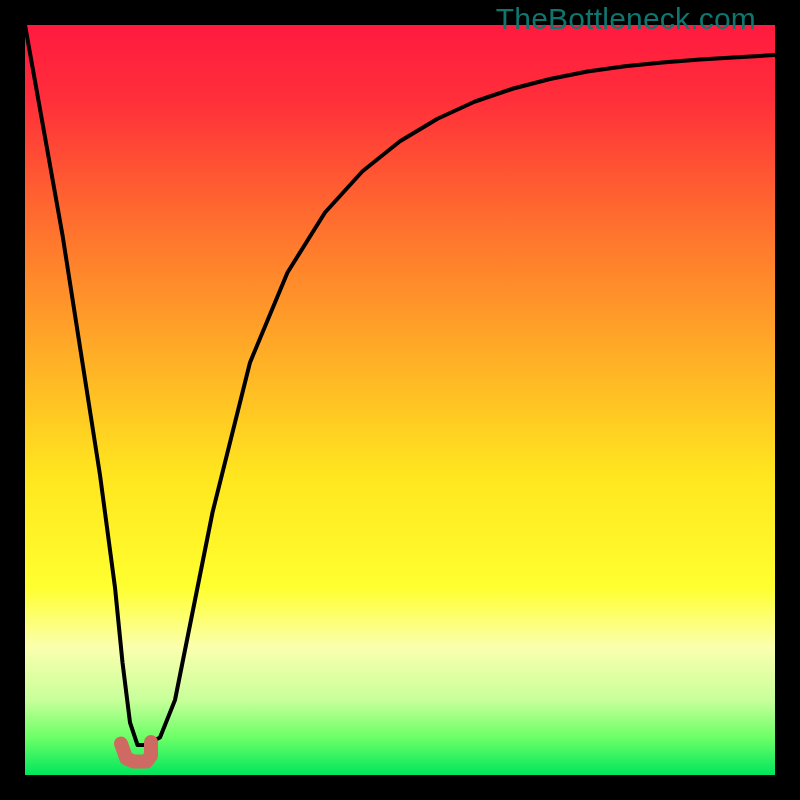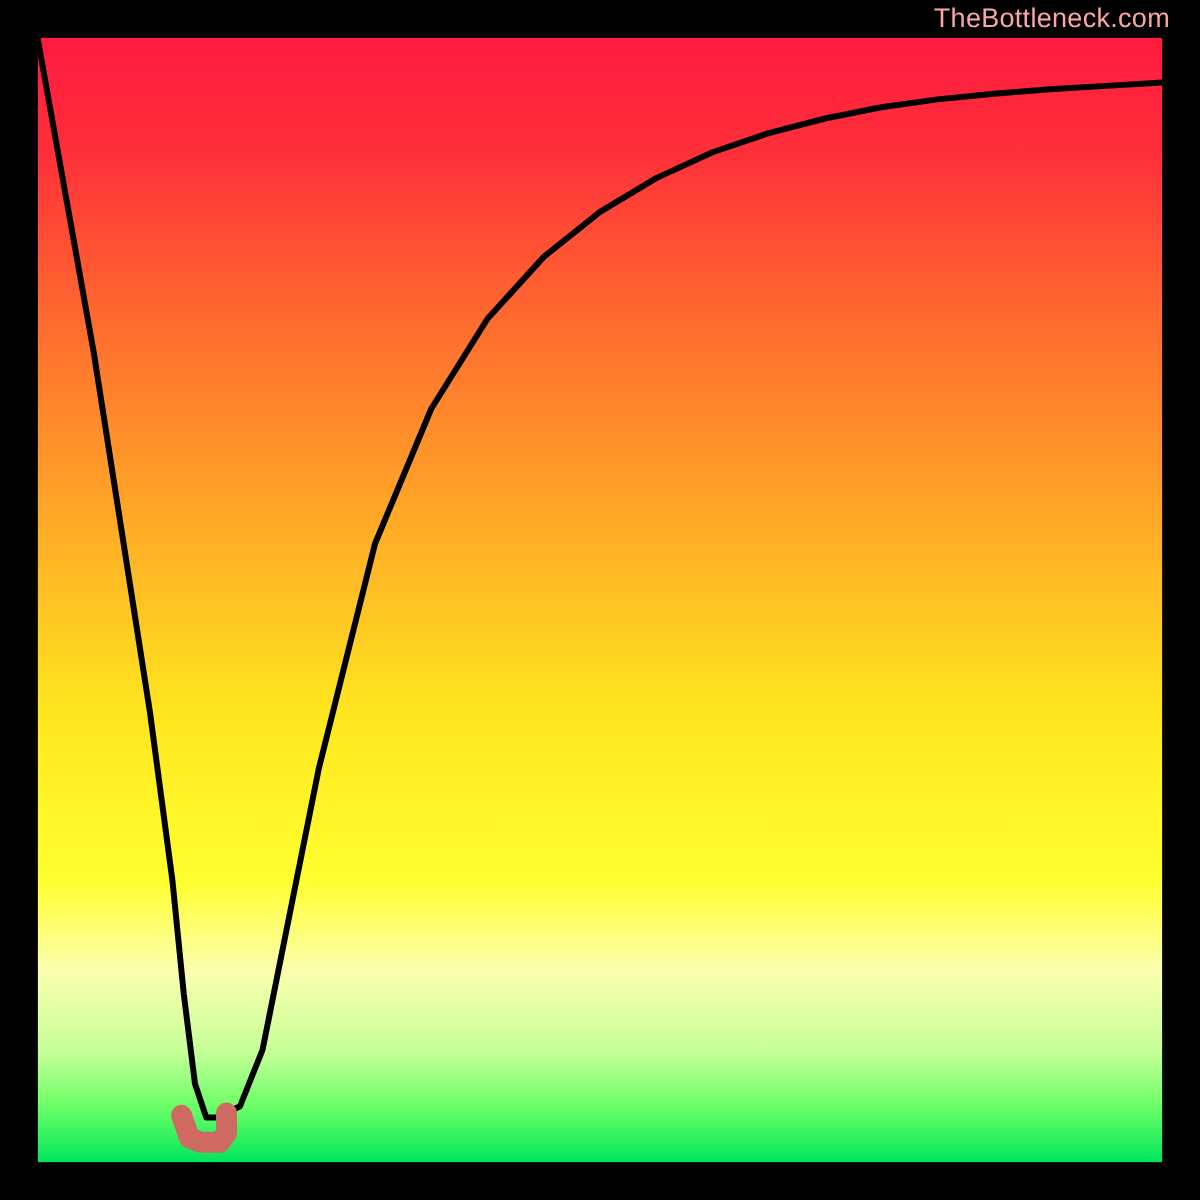--- a/index.html
+++ b/index.html
@@ -22,23 +22,23 @@
     position: absolute;
     left: 25px;
     top: 25px;
     width: 750px;
     height: 750px;
     overflow: hidden;
   }
   .watermark {
     position: absolute;
     top: 2px;
-    right: 20px;
-    color: #fca5a5;
-    font-size: 18px;
+    right: 44px;
+    color: #0f766e;
+    font-size: 30px;
     font-weight: 500;
     letter-spacing: 0.2px;
     z-index: 5;
   }
   svg { display: block; }
 </style>
 </head>
 <body>
 
 <div class="frame">

